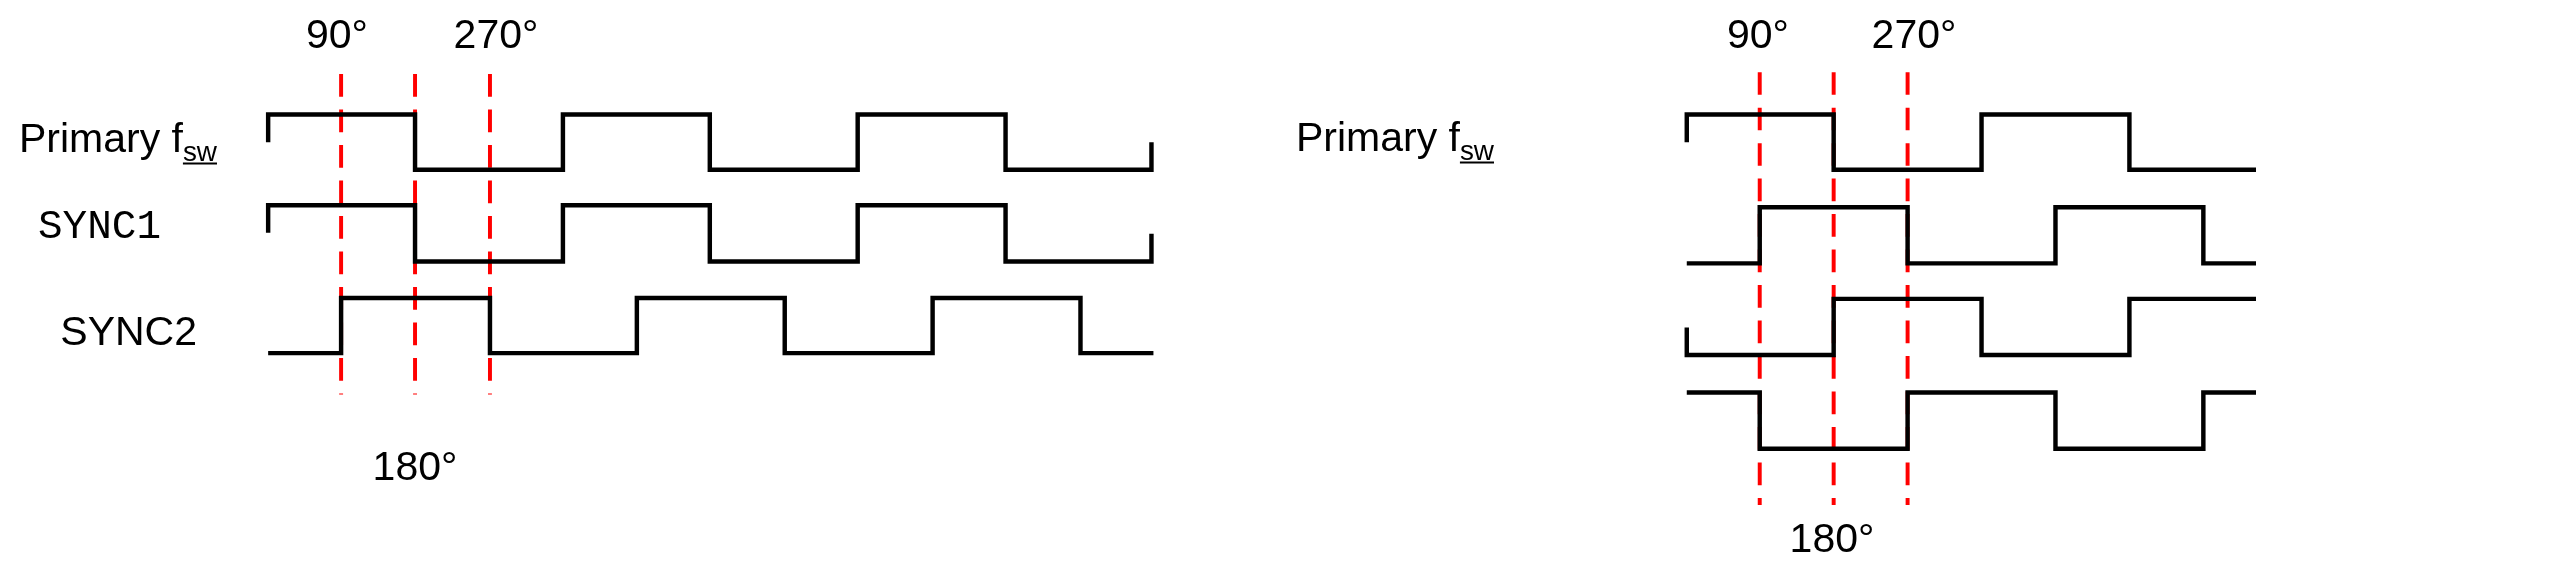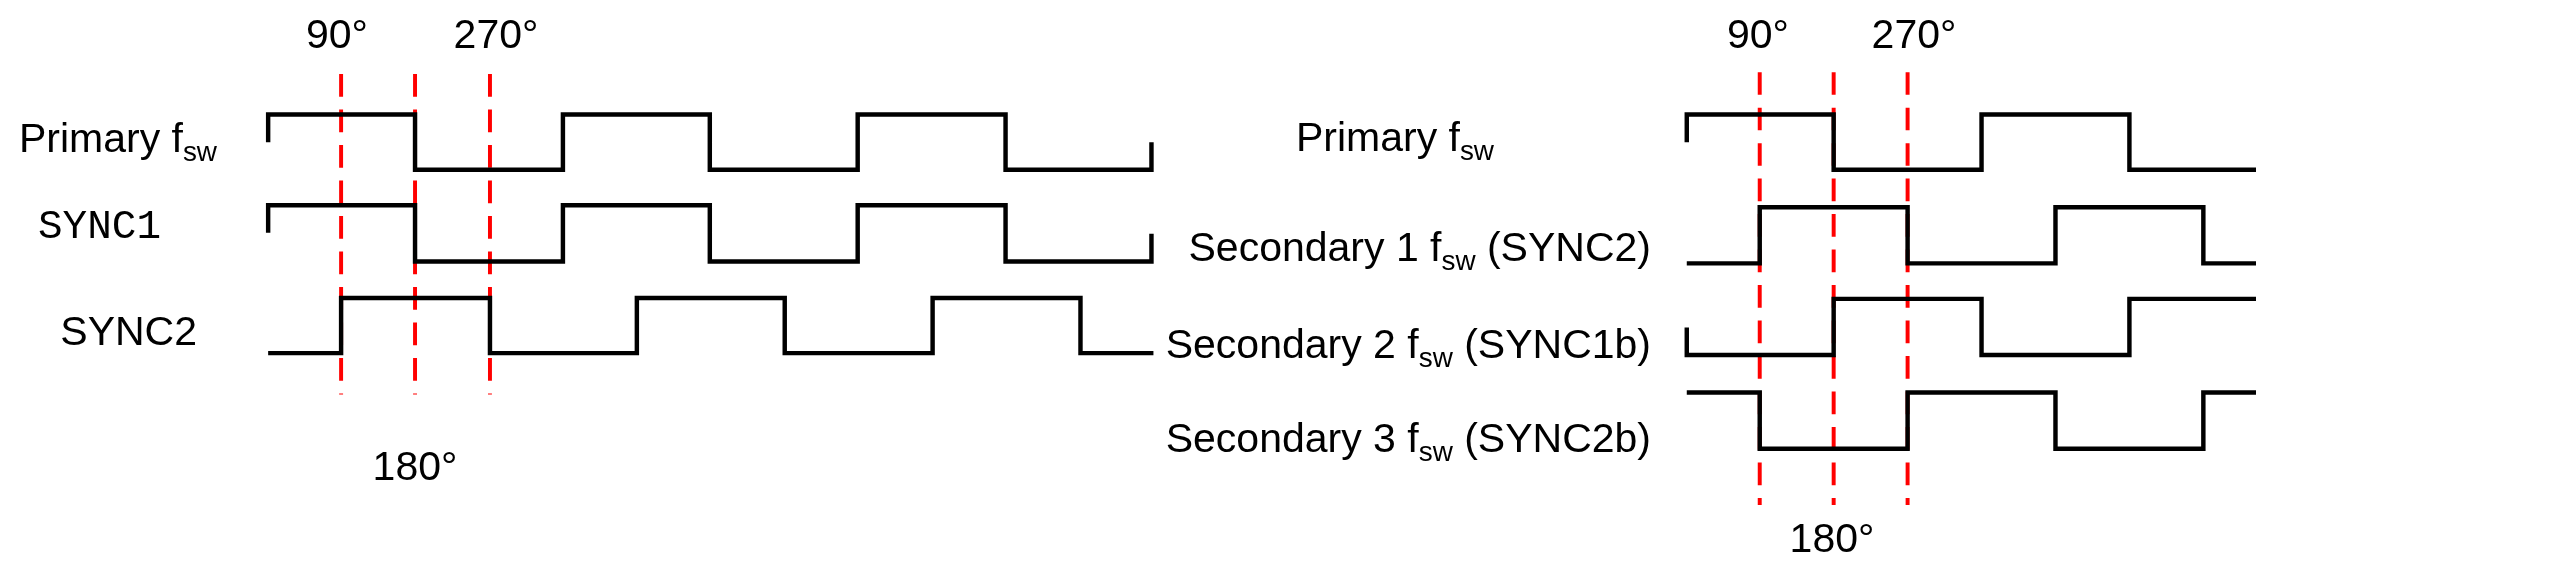--- a/index.html
+++ b/index.html
@@ -13,21 +13,21 @@
   }
   .canvas svg{position:absolute;left:0;top:0;}
   .lbl{
     position:absolute;
     font-size:41px;
     line-height:1;
     white-space:nowrap;
   }
   .lbl.center{transform:translate(-50%,-50%);}
   .lbl.rightalign{transform:translate(-100%,-50%);}
-  .lbl sub{font-size:0.68em;line-height:0;}
+  .lbl sub{font-size:0.68em;line-height:0;text-decoration:underline;}
 </style>
 </head>
 <body>
 
 <div class="canvas">
 
   <svg id="wave-svg" width="2576" height="583" viewBox="0 0 2613 591">
       <line x1="346" x2="346" y1="75" y2="400" stroke="#ff0000" stroke-width="4" stroke-dasharray="23 13"></line>
       <line x1="421" x2="421" y1="75" y2="400" stroke="#ff0000" stroke-width="4" stroke-dasharray="23 13"></line>
       <line x1="497" x2="497" y1="75" y2="400" stroke="#ff0000" stroke-width="4" stroke-dasharray="23 13"></line>
@@ -69,24 +69,15 @@
   <div class="lbl center" style="left: 1914px; top: 34px;">
     <span>270°</span>
   </div>
   <div class="lbl center" style="left: 1832px; top: 538px;">
     <span>180°</span>
   </div>
 
   <div class="lbl rightalign" style="left: 1494px; top: 137px;">
     <span>Primary f</span><sub>sw</sub><span></span>
   </div>
-  <div class="lbl rightalign" style="left: 1651px; top: 247px;">
-    <span>Secondary 1 f</span><sub>sw</sub><span> (SYNC2)</span>
-  </div>
-  <div class="lbl rightalign" style="left: 1651px; top: 344px;">
-    <span>Secondary 2 f</span><sub>sw</sub><span> (SYNC1b)</span>
-  </div>
-  <div class="lbl rightalign" style="left: 1651px; top: 438px;">
-    <span>Secondary 3 f</span><sub>sw</sub><span> (SYNC2b)</span>
-  </div>
 
 </div>
 
 
 </body></html>

